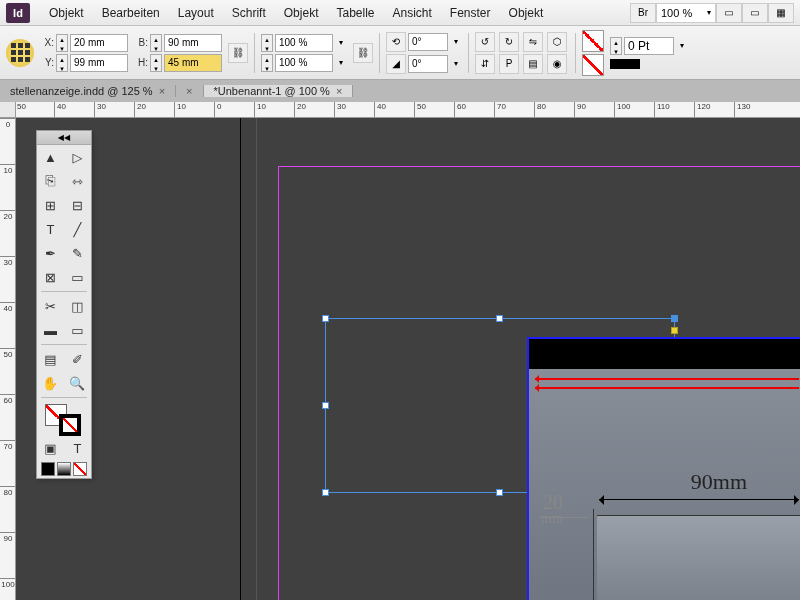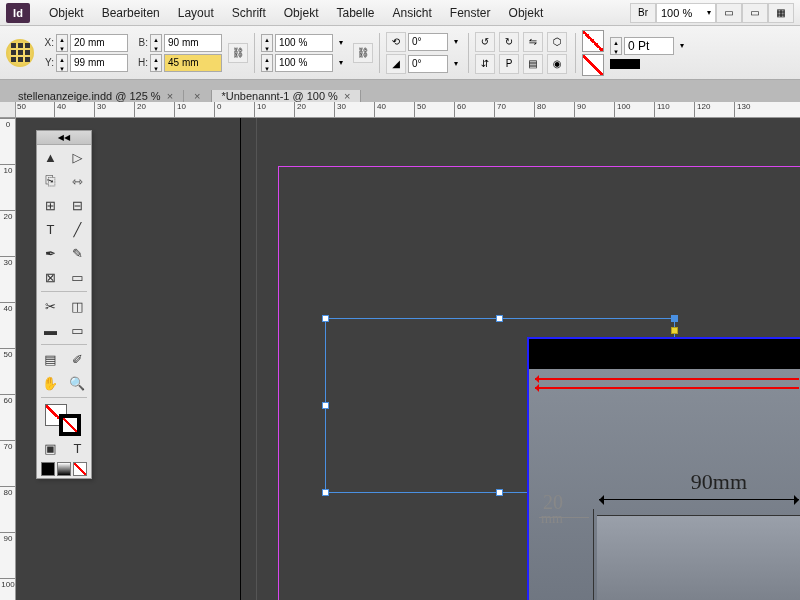--- a/index.html
+++ b/index.html
@@ -28,21 +28,21 @@
 .stepper::after { content: "▾"; font-size: 7px; text-align: center; line-height: 9px; }
 .ctrl-icon { width: 20px; height: 20px; background: #f0f0f0; border: 1px solid #ccc; font-size: 10px; display: flex; align-items: center; justify-content: center; }
 .dropdown-arrow { width: 12px; font-size: 8px; text-align: center; }
 .divider { width: 1px; height: 40px; background: #c0c0c0; }
 .swatch-none { width: 22px; height: 22px; background: #fff; border: 1px solid #999; position: relative; }
 .swatch-none::after { content: ""; position: absolute; inset: 0; background: linear-gradient(to top right, transparent 45%, red 45%, red 55%, transparent 55%); }
 .swatch-black { width: 30px; height: 10px; background: #000; }
 .pt-field { width: 50px; height: 18px; border: 1px solid #aaa; background: #fff; font-size: 12px; padding: 0 3px; display: flex; align-items: center; }
 
 
-.doc-tabs { height: 22px; background: #b9b9b9; display: flex; align-items: flex-end; font-size: 11px; padding-left: 8px; }
+.doc-tabs { height: 22px; background: #b9b9b9; display: flex; align-items: center; font-size: 11px; }
 .doc-tab { padding: 0 10px; display: flex; align-items: center; gap: 6px; border-right: 1px solid #999; color: #222; }
 .doc-tab.active { background: #dcdcdc; }
 .tab-close { font-size: 11px; color: #555; }
 
 
 .ruler-h { position: absolute; left: 16px; right: 0; top: 102px; height: 16px; background: #f4f4f4; border-bottom: 1px solid #999; font-size: 8px; overflow: hidden; }
 .ruler-h .tick { position: absolute; top: 0; height: 16px; border-left: 1px solid #888; padding-left: 2px; line-height: 10px; color: #333; }
 .ruler-v { position: absolute; left: 0; top: 118px; bottom: 0; width: 16px; background: #f4f4f4; border-right: 1px solid #999; font-size: 8px; overflow: hidden; }
 .ruler-v .tick { position: absolute; left: 0; width: 16px; border-top: 1px solid #888; text-align: center; color: #333; line-height: 9px; padding-top: 1px; }
 .ruler-corner { position: absolute; left: 0; top: 102px; width: 16px; height: 16px; background: #e8e8e8; border-right: 1px solid #999; border-bottom: 1px solid #999; }

